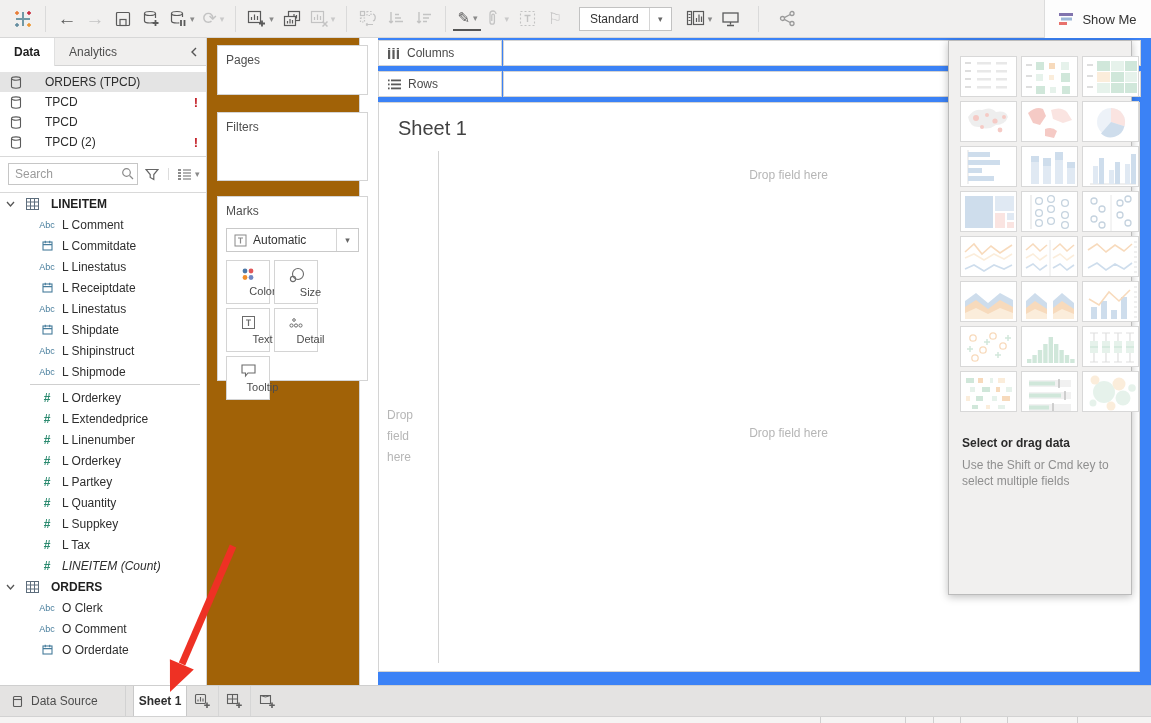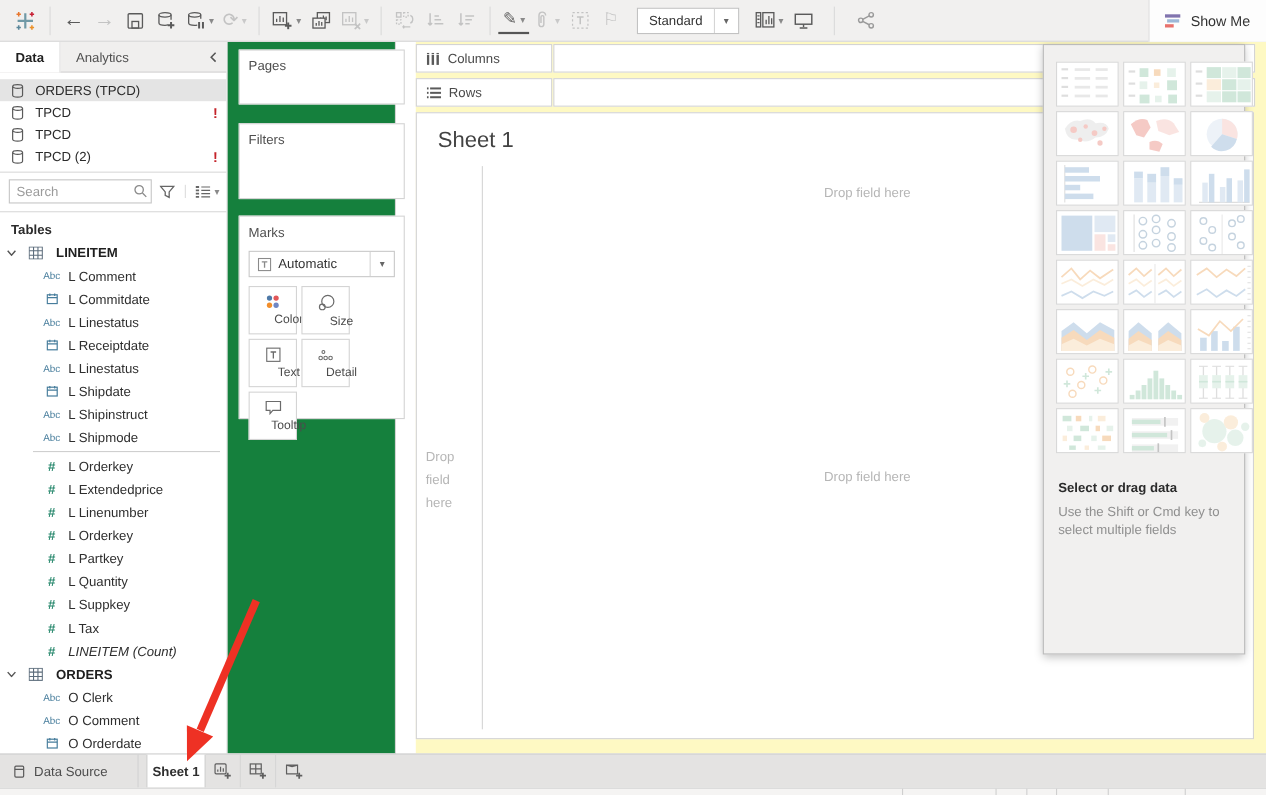--- a/index.html
+++ b/index.html
@@ -29,21 +29,21 @@
   
   .left-pane { position:absolute; left:0; top:38px; width:207px; height:647px; background:#fff;
     border-right:1px solid #d4d4d4; overflow:hidden; }
   .side-tabs { height:28px; display:flex; background:#f0efee; border-bottom:1px solid #d4d4d4; }
   .side-tab { padding:0 14px; display:flex; align-items:center; color:#4f4f4f; cursor:pointer; }
   .side-tab.active { background:#fff; font-weight:bold; color:#1f1f1f; border-right:1px solid #e0e0e0; margin-bottom:-1px; }
   .collapse-btn { margin-left:auto; width:24px; display:flex; align-items:center; justify-content:center; color:#555; cursor:pointer; }
   .ds-list { padding:6px 0 4px 0; }
   .ds-row { height:20px; display:flex; align-items:center; padding:0 8px 0 10px; cursor:pointer; }
   .ds-row.selected { background:#e4e4e4; }
-  .ds-row .ds-label { margin-left:10px; color:#2b2b2b; }
+  .ds-row .ds-label { margin-left:23px; color:#2b2b2b; }
   .ds-row .ds-err { margin-left:auto; color:#c4232a; font-weight:bold; font-size:13px; }
   .search-row { display:flex; align-items:center; padding:6px 6px 7px 8px; }
   .search-box { position:relative; width:130px; }
   .search-box input { width:130px; height:22px; border:1px solid #c6c6c6; padding:0 20px 0 6px;
     font-family:inherit; font-size:12px; color:#333; outline:none; }
   .search-box input::placeholder { color:#9b9b9b; }
   .search-glass { position:absolute; right:4px; top:4px; color:#8a8a8a; }
   .sr-icon { margin-left:7px; color:#666; display:flex; align-items:center; cursor:pointer; }
   .pane-div { border-bottom:1px solid #d9d9d9; }
   .tables-label { padding:9px 0 3px 10px; font-weight:bold; color:#2b2b2b; }
@@ -53,36 +53,36 @@
   .group-row .tbl-ic { width:16px; margin-left:6px; color:#5d6d7c; }
   .group-row .gname { margin-left:9px; font-weight:bold; color:#1f1f1f; }
   .field-row .f-ic { width:22px; margin-left:36px; display:flex; justify-content:center; }
   .field-row .fname { margin-left:4px; color:#2e2e2e; }
   .field-row .fname.it { font-style:italic; }
   .f-abc { color:#477d9c; font-size:9px; letter-spacing:0; }
   .f-num { color:#2b8a6f; font-size:12px; font-weight:bold; }
   .fields-divider { border-bottom:1px solid #cfcfcf; margin:2px 6px 2px 30px; }
 
   
-  .cards-pane { position:absolute; left:207px; top:38px; width:153px; height:647px; background:#15803d; border-right:1px solid #d4d4d4; }
+  .cards-pane { position:absolute; left:207px; top:38px; width:153px; height:647px; background:#a16207; border-right:1px solid #d4d4d4; }
   .card { position:absolute; left:10px; width:151px; background:#fff; border:1px solid #d4d4d4; }
   .card .card-title { padding:7px 0 0 8px; color:#4e4e4e; }
   .card-pages { top:7px; height:50px; }
   .card-filters { top:74px; height:69px; }
   .card-marks { top:158px; height:185px; }
   .marks-select { margin:10px 8px 0 8px; height:24px; border:1px solid #c9c9c9; display:flex; align-items:center; }
   .marks-select .ms-ic { margin:0 6px 0 7px; color:#8a8a8a; }
   .marks-select .ms-txt { color:#333; }
   .marks-select .ms-caret { margin-left:auto; width:22px; align-self:stretch; border-left:1px solid #d5d5d5; display:flex; align-items:center; justify-content:center; font-size:9px; color:#666; }
   .marks-grid { display:flex; flex-wrap:wrap; gap:4px; padding:8px 8px; }
   .mark-btn { width:44px; height:44px; border:1px solid #d4d4d4; background:#fff; display:flex; flex-direction:column; align-items:center; justify-content:center; gap:3px; cursor:pointer; }
   .mark-btn .mlabel { font-size:11px; color:#4c4c4c;padding-left:29px; }
 
   
-  .canvas-region { position:absolute; left:378px; top:38px; width:773px; height:647px; background:#fef9c3; }
+  .canvas-region { position:absolute; left:378px; top:38px; width:773px; height:647px; background:#3b82f6; }
   .shelf { position:absolute; left:0; height:26px; display:flex; }
   .shelf-label { width:124px; background:#fff; border:1px solid #d4d4d4; display:flex; align-items:center; padding-left:9px; gap:7px; color:#4a4a4a; }
   .shelf-field-area { width:638px; margin-left:1px; background:#fff; border:1px solid #d4d4d4; }
   .sheet-area { position:absolute; left:0; top:64px; width:762px; height:570px; background:#fff; border:1px solid #d4d4d4; }
   .sheet-title { position:absolute; left:19px; top:14px; font-size:20px; font-weight:300; color:#424242; }
   .v-divider { position:absolute; left:59px; top:48px; bottom:8px; width:1px; background:#d4d4d4; }
   .drop-hint { color:#b6b6b6; }
   .drop-top { position:absolute; left:59px; right:0; top:65px; text-align:center; }
   .drop-center { position:absolute; left:59px; right:0; top:323px; text-align:center; }
   .drop-left { position:absolute; left:8px; top:302px; width:48px; text-align:left; line-height:21px; }
@@ -326,21 +326,20 @@
     </span>
     <span class="sr-icon" style="margin-left:9px; padding-left:8px; border-left:1px solid #ddd;">
       <svg width="15" height="12" viewBox="0 0 15 12" fill="none" stroke="currentColor" stroke-width="1.1">
         <path d="M1 2 h3 M1 5 h3 M1 8 h3 M1 11 h3" stroke-width="1.6"></path>
           <path d="M6 2 h8 M6 5 h8 M6 8 h8 M6 11 h8"></path>
       </svg>
       <span class="caret">▾</span>
     </span>
   </div>
   <div class="pane-div"></div>
-  <div class="tables-label">Tables</div>
   <div id="field-list">
       <div class="group-row">
         <span class="chev">
           <svg width="9" height="6" viewBox="0 0 9 6" fill="none" stroke="currentColor" stroke-width="1.3">
             <path d="M1 1 L4.5 5 L8 1"></path>
           </svg>
         </span>
         <span class="tbl-ic">
           <svg width="13" height="12" viewBox="0 0 13 12" fill="none" stroke="currentColor" stroke-width="1">
             <rect x="0.5" y="0.5" width="12" height="11"></rect>

